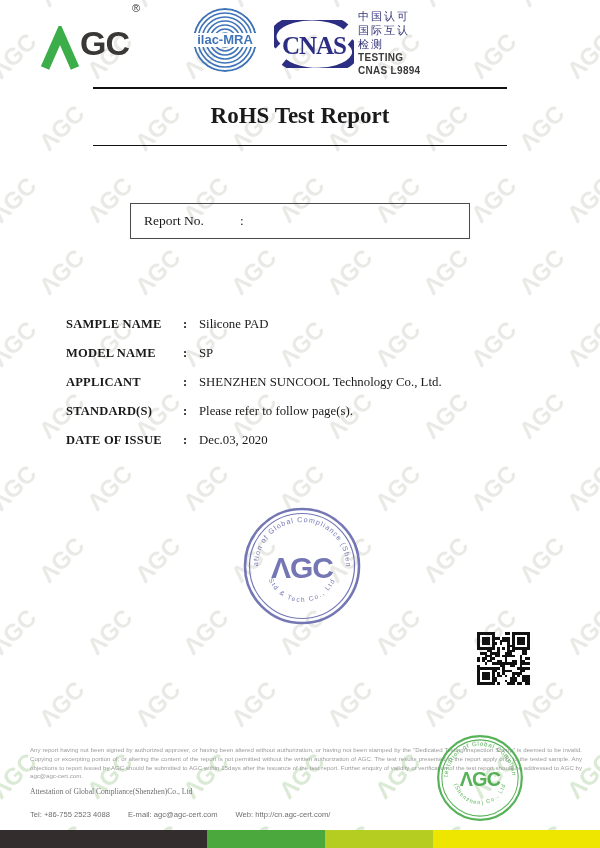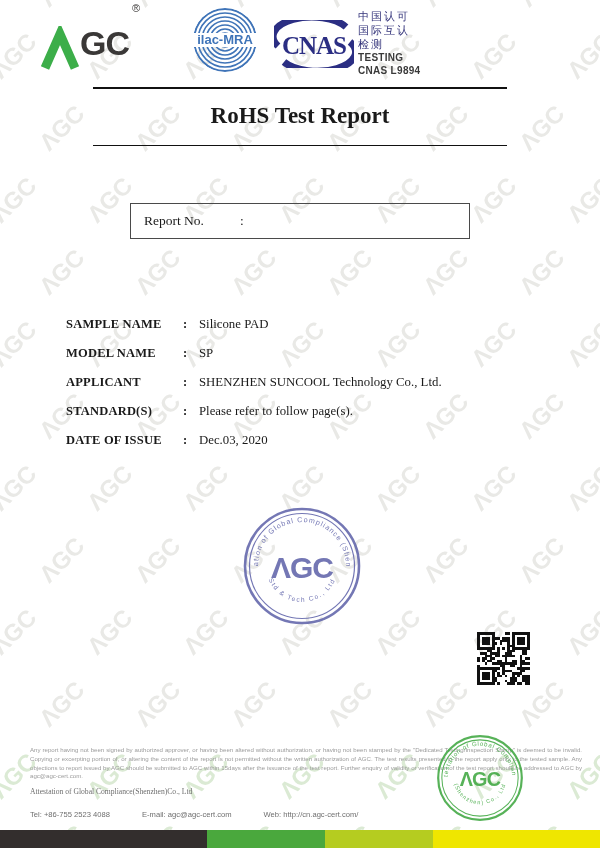--- a/index.html
+++ b/index.html
@@ -50,21 +50,21 @@
   #stamp-blue{left:242px;top:506px;width:120px;height:120px;}
   #stamp-green{left:436px;top:734px;width:88px;height:88px;}
   
   #qr{position:absolute;left:477px;top:632px;width:53px;height:53px;z-index:2;}
   
   #disclaimer{position:absolute;left:30px;top:746px;width:552px;z-index:1;
       font-family:"Liberation Sans",sans-serif;font-size:6.1px;line-height:8.8px;
       color:#9b9b9b;text-align:justify;}
   #footer-co{position:absolute;left:30px;top:786px;z-index:1;
       font-family:Liberation Serif, serif;font-size:7.6px;line-height:12px;color:#6e6e6e;}
-  #footer-contact{position:absolute;left:30px;top:810px;z-index:1;display:flex;gap:32px;
+  #footer-contact{position:absolute;left:30px;top:810px;z-index:1;display:flex;gap:18px;
       font-family:"Liberation Sans",sans-serif;font-size:7.6px;color:#6e6e6e;}
   
   #bottom-bar{position:absolute;left:0;bottom:0;width:600px;height:18px;display:flex;z-index:2;}
   #bottom-bar .seg{height:100%;}
 </style>
 </head>
 <body>
 
 <div id="page">
 

